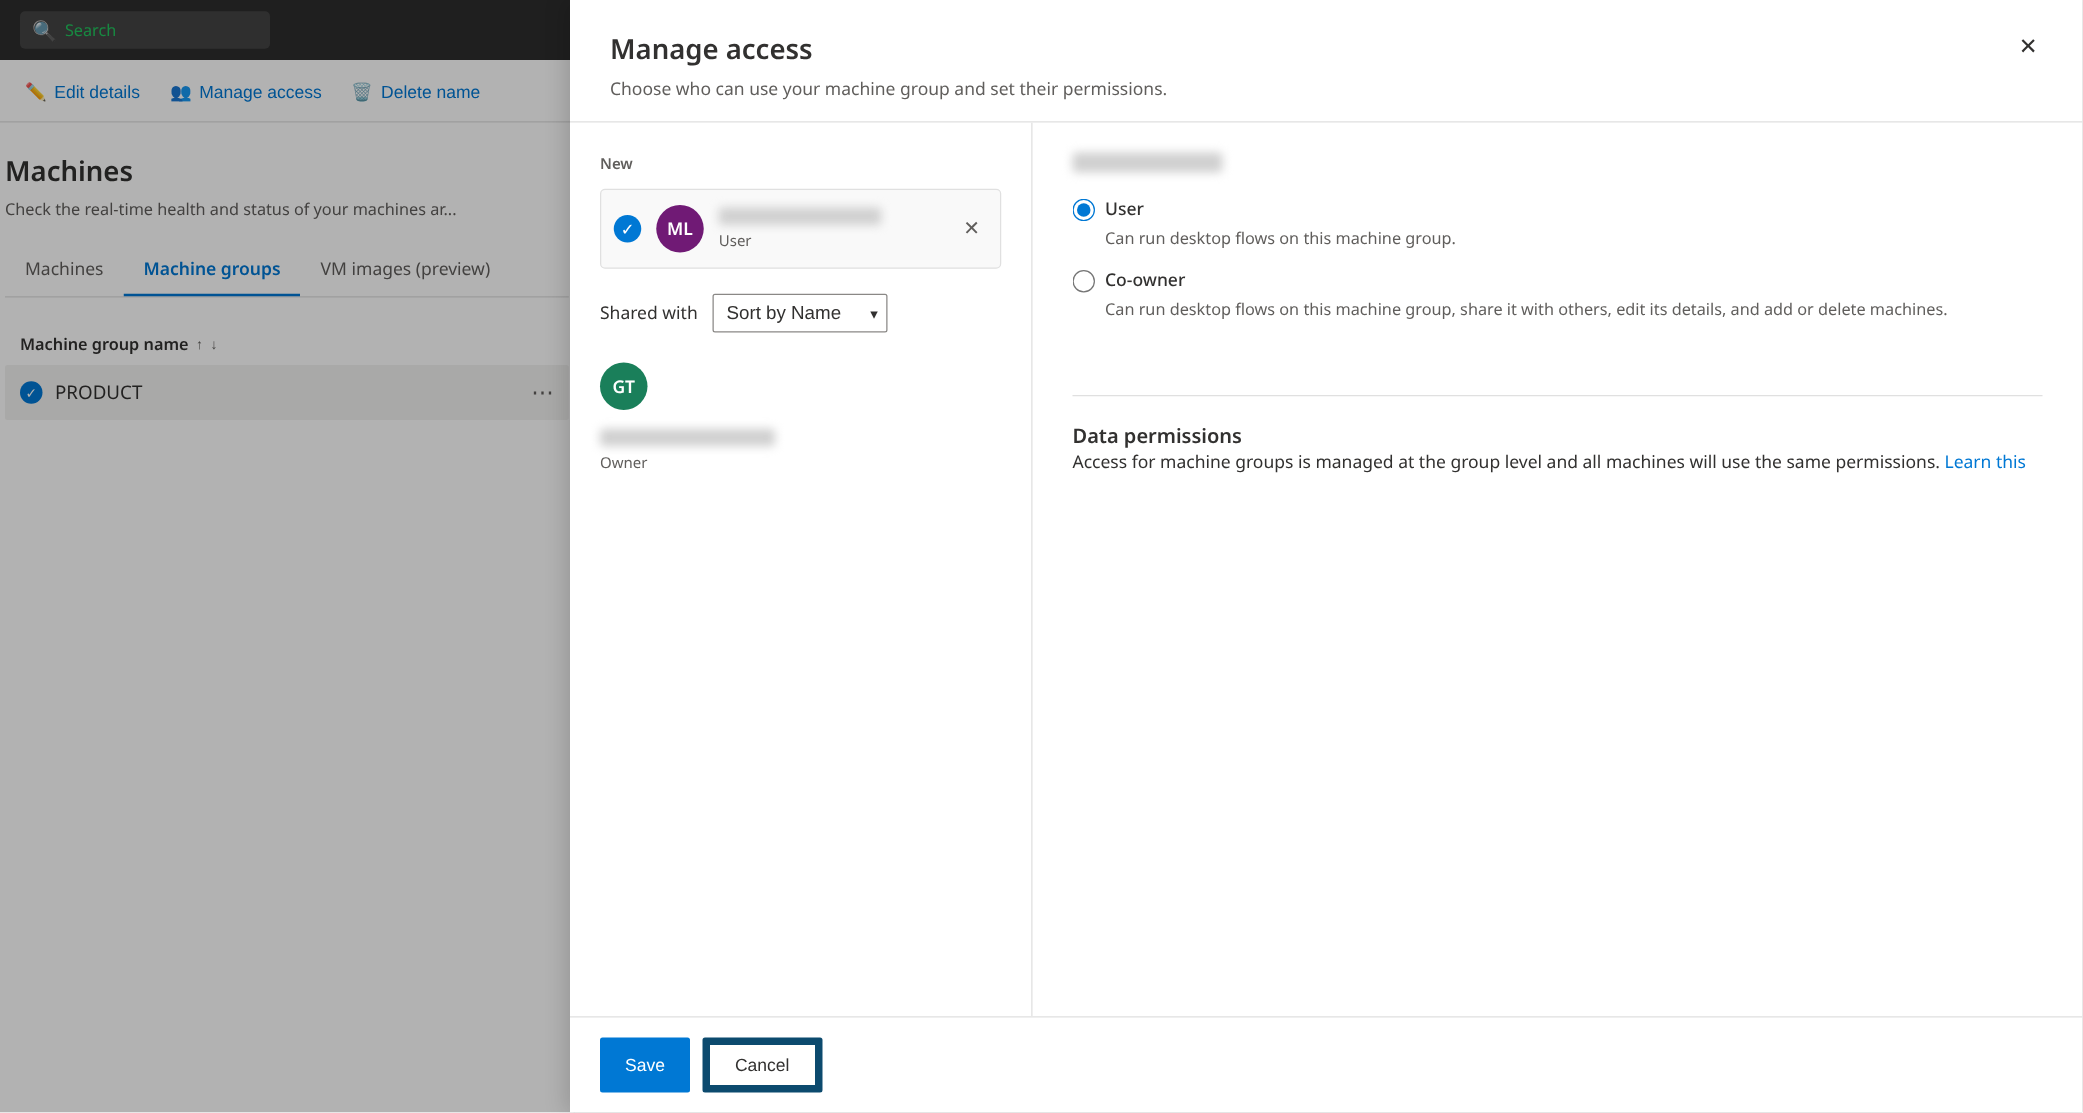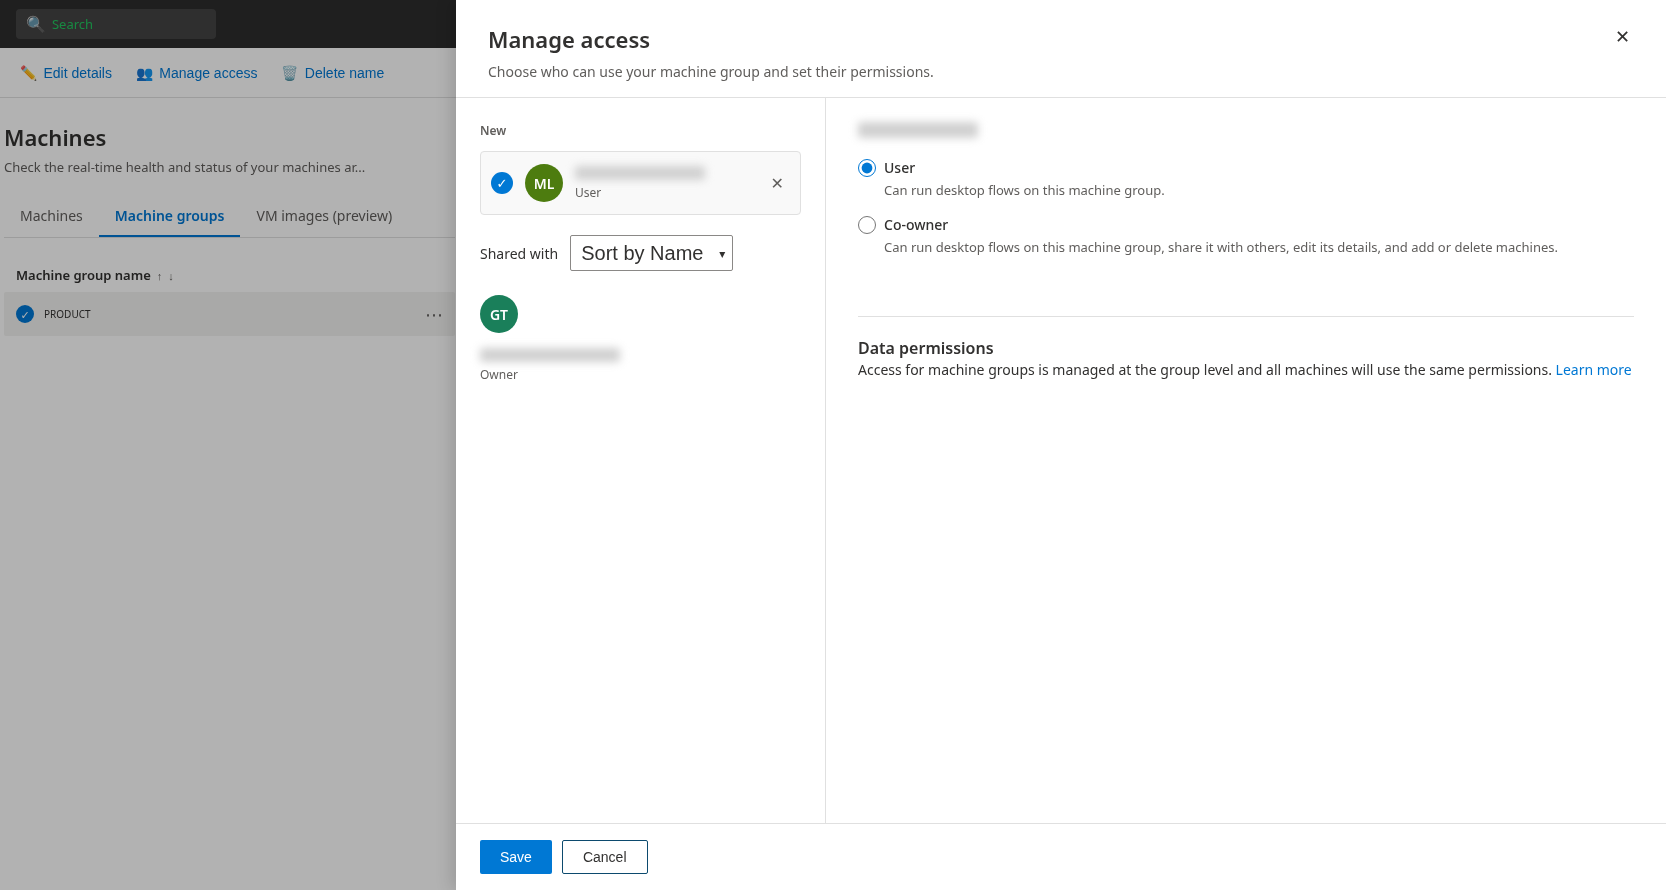--- a/index.html
+++ b/index.html
@@ -135,21 +135,21 @@
       border-radius: 50%;
       display: flex;
       align-items: center;
       justify-content: center;
       color: white;
       font-size: 11px;
       flex-shrink: 0;
     }
 
     .row-name {
-      font-size: 10px;
+      font-size: 15px;
       color: #323130;
       flex: 1;
     }
 
     .row-more {
       color: #605e5c;
       font-size: 18px;
       cursor: pointer;
     }
 
@@ -267,21 +267,21 @@
       justify-content: center;
       color: white;
       font-size: 13px;
       flex-shrink: 0;
     }
 
     .avatar {
       width: 38px;
       height: 38px;
       border-radius: 50%;
-      background: #4d7c0f;
+      background: #701a75;
       display: flex;
       align-items: center;
       justify-content: center;
       color: white;
       font-size: 14px;
       font-weight: 600;
       flex-shrink: 0;
     }
 
     .avatar-gt {
@@ -325,21 +325,21 @@
     .shared-with-label {
       font-size: 14px;
       color: #323130;
       white-space: nowrap;
     }
 
     .sort-select {
       border: 1px solid #8a8886;
       border-radius: 2px;
       padding: 6px 28px 6px 10px;
-      font-size: 20px;
+      font-size: 15px;
       color: #323130;
       background: #fff;
       appearance: none;
       cursor: pointer;
       position: relative;
       min-width: 140px;
     }
 
     .select-wrapper {
       position: relative;
@@ -462,21 +462,21 @@
       padding: 8px 20px;
       font-size: 14px;
       border-radius: 2px;
       cursor: pointer;
       font-weight: 500;
     }
 
     .cancel-btn {
       background: #fff;
       color: #323130;
-      border: 1px solid #0c4a6e;
+      border: 6px solid #0c4a6e;
       padding: 8px 20px;
       font-size: 14px;
       border-radius: 2px;
       cursor: pointer;
     }
   </style>
 </head>
 <body>
 
 <div class="bg-panel">
@@ -587,21 +587,21 @@
           </div>
           <div class="radio-desc">Can run desktop flows on this machine group, share it with others, edit its details, and add or delete machines.</div>
         </div>
       </div>
 
       <div class="divider"></div>
 
       <div class="data-permissions-title">Data permissions</div>
       <div class="data-permissions-text">
         <span>Access for machine groups is managed at the group level and all machines will use the same permissions.</span>
-        <a class="learn-more-link" href="#">Learn more</a>
+        <a class="learn-more-link" href="#">Learn this</a>
       </div>
     </div>
   </div>
 
   <div class="modal-footer">
     <button class="save-btn">Save</button>
     <button class="cancel-btn">Cancel</button>
   </div>
 </div>
 

